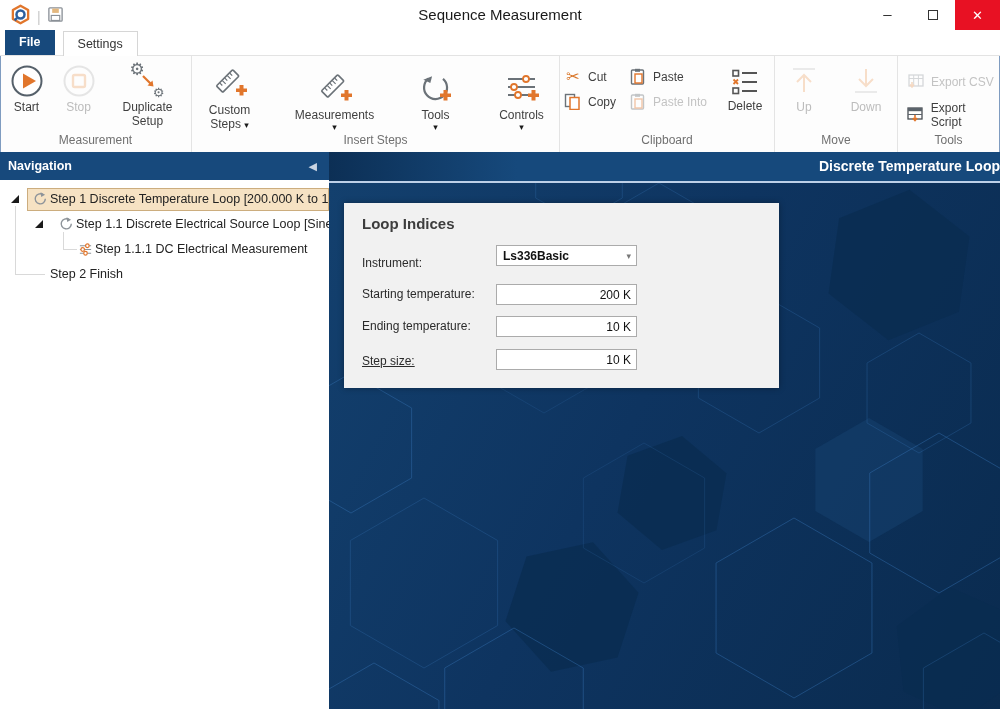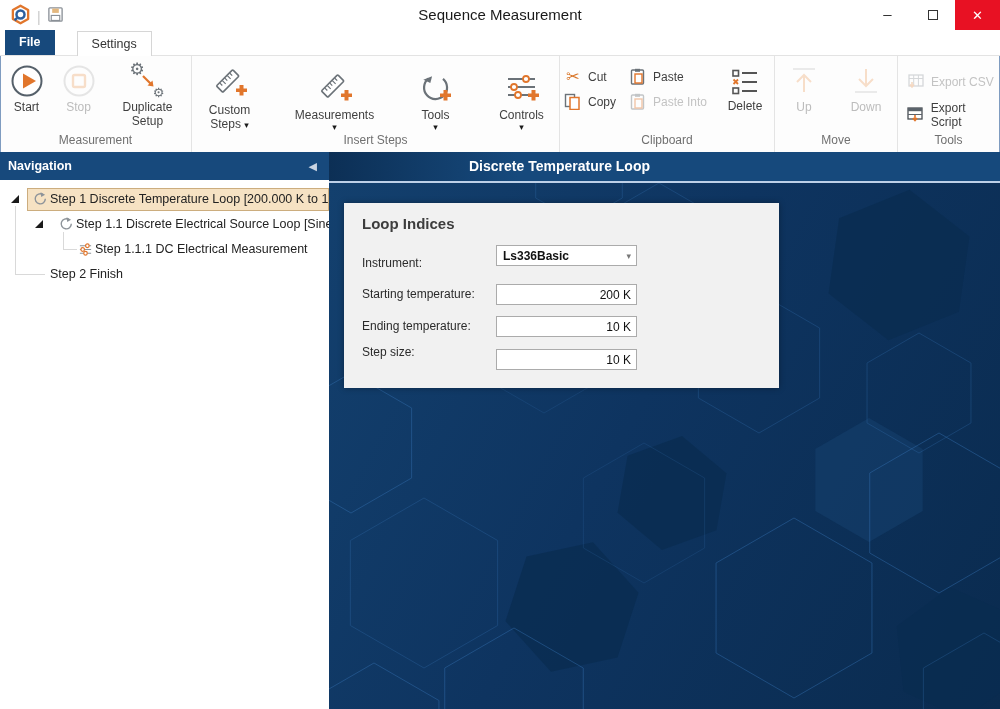--- a/index.html
+++ b/index.html
@@ -17,21 +17,21 @@
     text-align:center; font-size:15px; color:#1a1a1a; }
   .tb-controls { position:absolute; right:0; top:0; display:flex; height:30px; }
   .wbtn { width:45px; height:30px; display:flex; align-items:center; justify-content:center;
     font-size:13px; color:#333; }
   .wbtn.min { font-size:15px; padding-bottom:4px; }
   .maxbox { width:10px; height:10px; border:1px solid #333; }
   .wbtn.close { background:#e81123; color:#fff; font-size:13px; }
   
   .tabrow { position:relative; height:26px; background:#fff; border-bottom:1px solid #e3e3e3; padding-left:5px; display:flex; align-items:flex-end; }
   .tab { height:25px; line-height:24px; padding:0 14px; font-size:12.5px; }
-  .tab.file { background:#17497c; color:#fff; font-weight:bold; margin-right:22px; }
+  .tab.file { background:#17497c; color:#fff; font-weight:bold; margin-right:8px; }
   .tab.settings { background:#fff; color:#333; border:1px solid #d6d6d6; border-bottom:none; margin-bottom:-1px; z-index:2; }
   
   .ribbon { height:96px; background:#fdfdfd; display:flex; }
   .grp { display:flex; flex-direction:column; border-right:1px solid #e4e4e4; }
   .grp:last-child { border-right:none; }
   .grp-body { flex:1; display:flex; align-items:flex-start; justify-content:center; padding-top:5px; }
   .grp-label { text-align:center; font-size:12px; color:#707070; padding:1px 0 5px; }
   .bb { display:flex; flex-direction:column; align-items:center; font-size:12px; color:#3f3f3f;
         text-align:center; line-height:1.15; }
   .bb .ic { height:40px; display:flex; align-items:center; justify-content:center; }
@@ -58,22 +58,22 @@
   .trow { position:absolute; left:0; right:0; height:23px; }
   .trow .lbl { position:absolute; top:4px; white-space:nowrap; }
   .selbox { position:absolute; left:27px; right:0; top:0; bottom:0;
     background:#f6e2c3; border:1px solid #ccad7e; }
   .conn { position:absolute; background:#d9d9d9; }
   .expander { position:absolute; top:6px; width:10px; height:10px; }
   
   .main { position:relative; width:671px; }
   .main-header { height:31px; background:linear-gradient(to right,#0c2f55 0%,#16497c 28%,#16497c 100%);
     border-bottom:0; position:relative; }
-  .main-header .t { position:absolute; left:140px; right:0; top:0; height:20px; line-height:28px;
-    text-align:left; color:#fff; font-weight:bold; font-size:14px; }
+  .main-header .t { position:absolute; left:146px; right:0; top:0; height:20px; line-height:28px;
+    text-align:right; color:#fff; font-weight:bold; font-size:14px; }
   .main-header .underline { position:absolute; left:0; right:0; bottom:0; height:2px; background:#bdd0e8; }
   .main-content { position:relative; height:526px;
     background:linear-gradient(118deg,#13406e 0%,#0e3460 45%,#0a2b4f 100%); overflow:hidden; }
   .hexes { position:absolute; left:0; top:0; }
   .hx { fill:none; stroke:#3470b0; }
   .hxf { fill:#0a2c50; stroke:none; opacity:.75; }
   .hxl { fill:#15416f; stroke:none; opacity:.5; }
   .o1{opacity:.2} .o2{opacity:.3} .o3{opacity:.45}
   
   .card { position:absolute; left:15px; top:20px; width:435px; height:185px; background:#f1f1f1;
@@ -422,21 +422,21 @@
           <div class="frow" style="top:81px;">Starting temperature:</div>
           <div class="fctl" style="top:81px;">
             <input readonly="" value="200 K" style="">
           </div>
 
           <div class="frow" style="top:113px;">Ending temperature:</div>
           <div class="fctl" style="top:113px;">
             <input readonly="" value="10 K" style="">
           </div>
 
-          <div class="frow" style="top:139px;">Step size:</div>
+          <div class="frow" style="top:148px;text-decoration:underline;">Step size:</div>
           <div class="fctl" style="top:146px;">
             <input readonly="" value="10 K" style="">
           </div>
         </div>
       </div>
     </div>
   </div>
 </div>
 
 </body></html>

